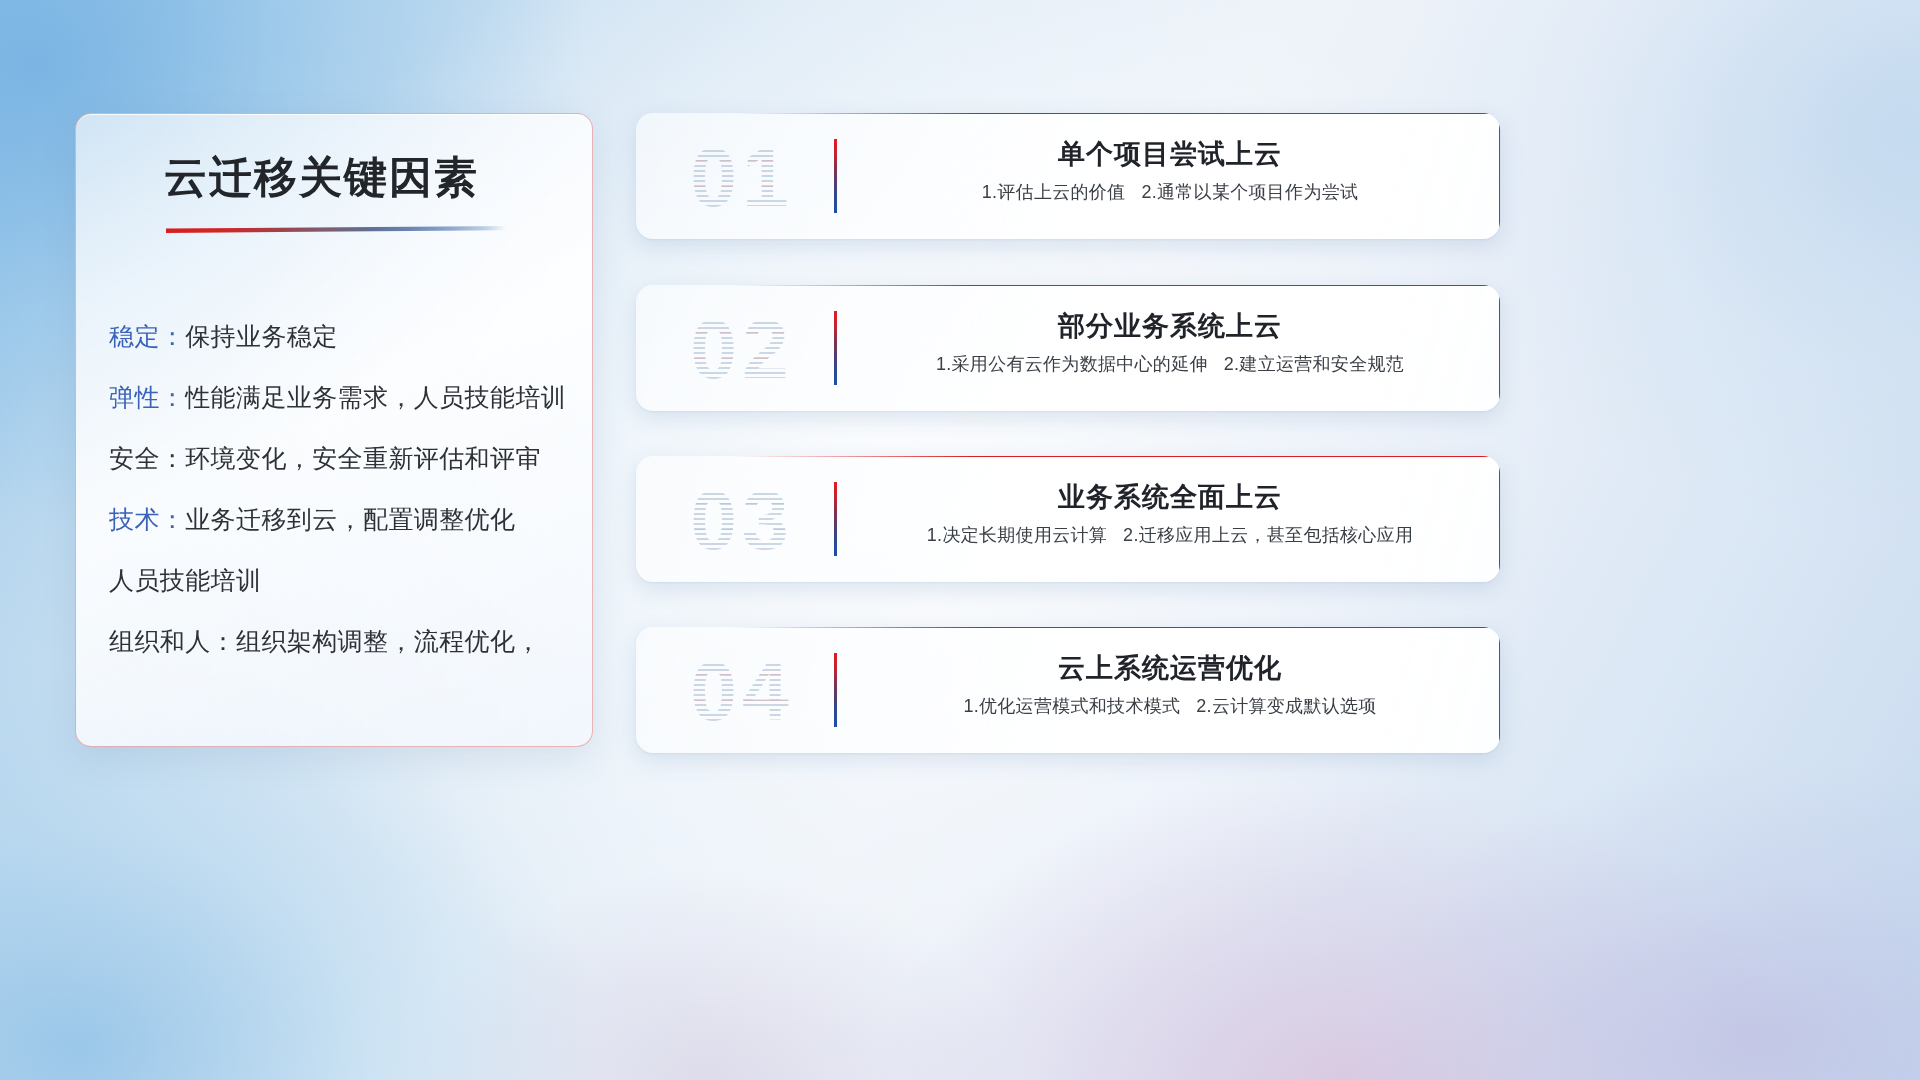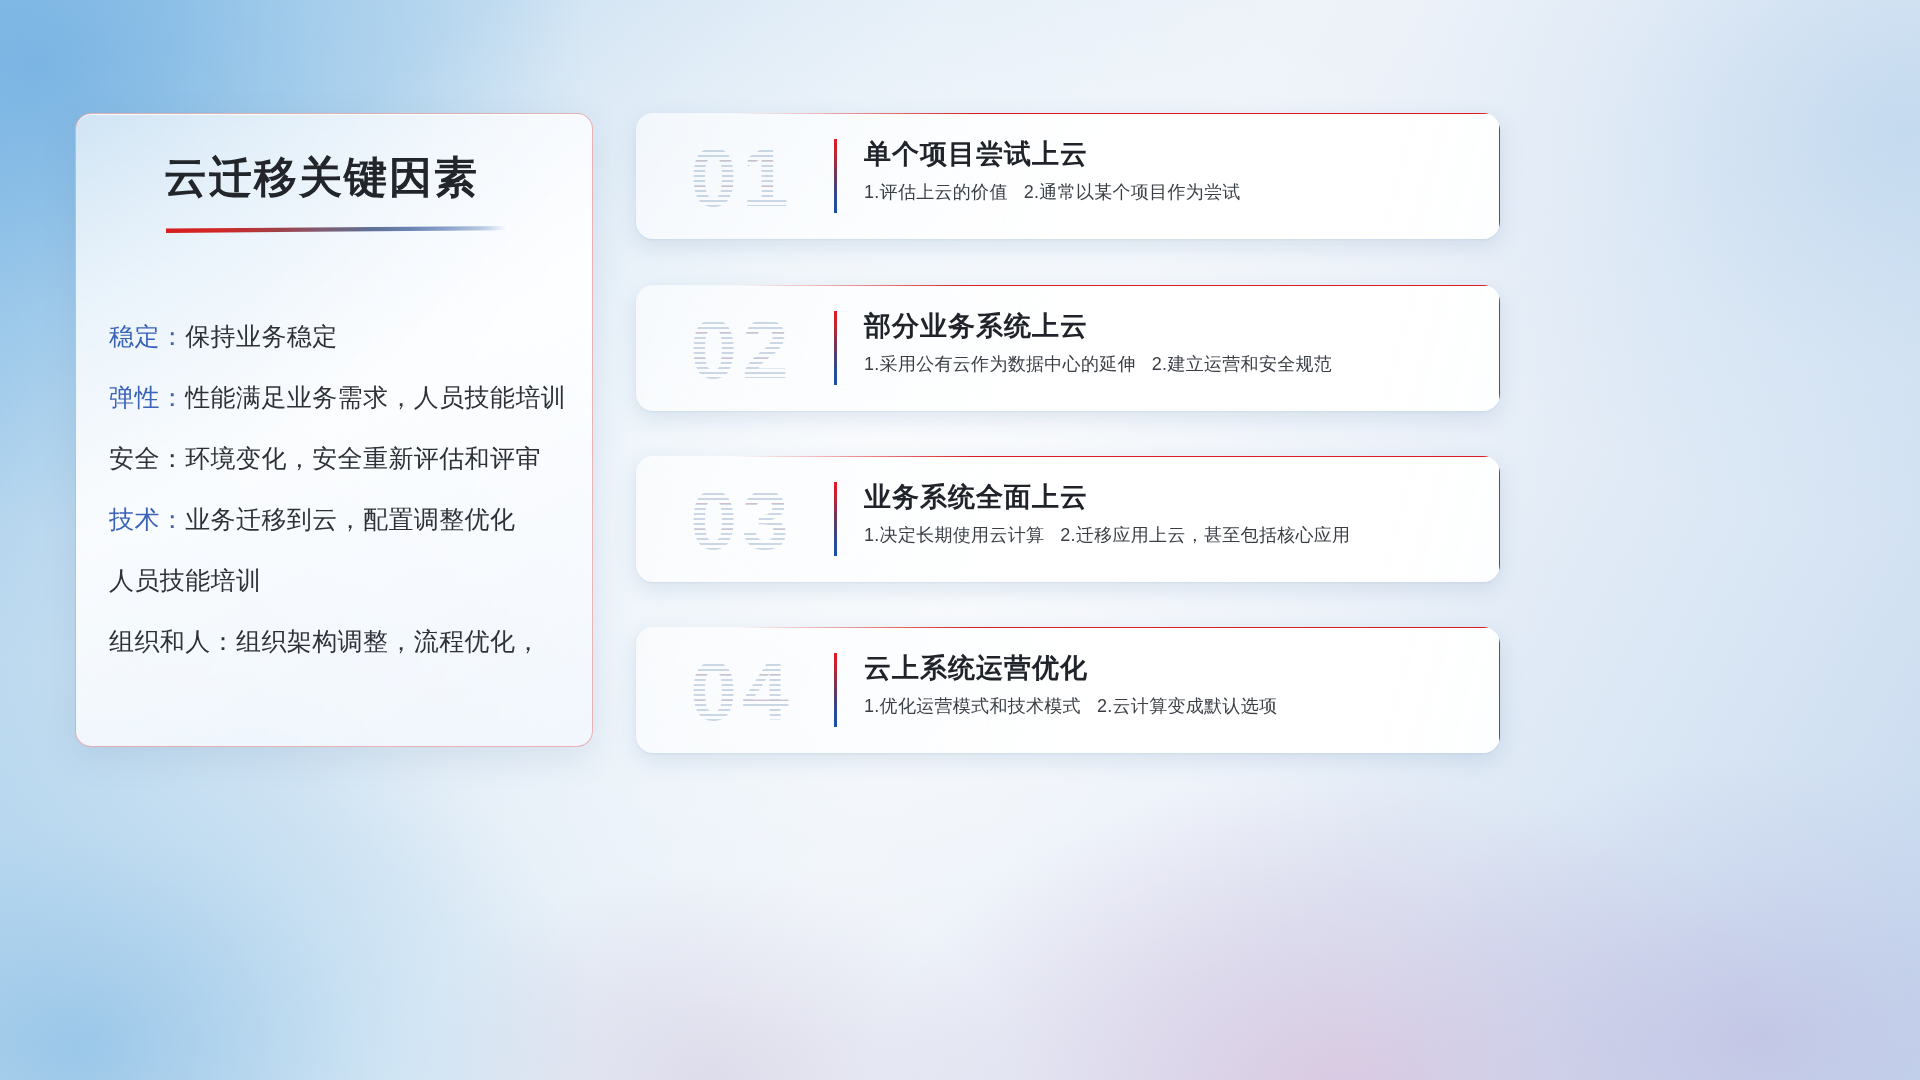--- a/index.html
+++ b/index.html
@@ -154,21 +154,21 @@
        rgba(0,0,0,0) 0px, rgba(0,0,0,0) 9px, #000 9px, #000 10px,
        rgba(0,0,0,0) 10px, rgba(0,0,0,0) 26px);
     user-select:none;
   }
   .card-divider {
     position:absolute; left:198px; top:26px; width:2.5px; height:74px;
     background:linear-gradient(180deg,
       #e01c24 0%, #c42330 20%, #7d3350 42%,
       #4b3f74 62%, #2a4a95 80%, #1d4ea8 100%);
   }
-  .card-body { position:absolute; left:228px; top:22px; right:24px; }
+  .card-body { position:absolute; left:228px; top:22px; right:24px;text-align:center; }
   .card-title {
     font-size:27px; font-weight:bold; color:#20242a;
     letter-spacing:1px; line-height:38px; white-space:nowrap;
   }
   .card-desc {
     margin-top:6px; font-size:18px; color:#3a3f46;
     letter-spacing:0.3px; line-height:26px; white-space:nowrap;
   }
   .card-desc .gap { display:inline-block; width:16px; }
 </style>

